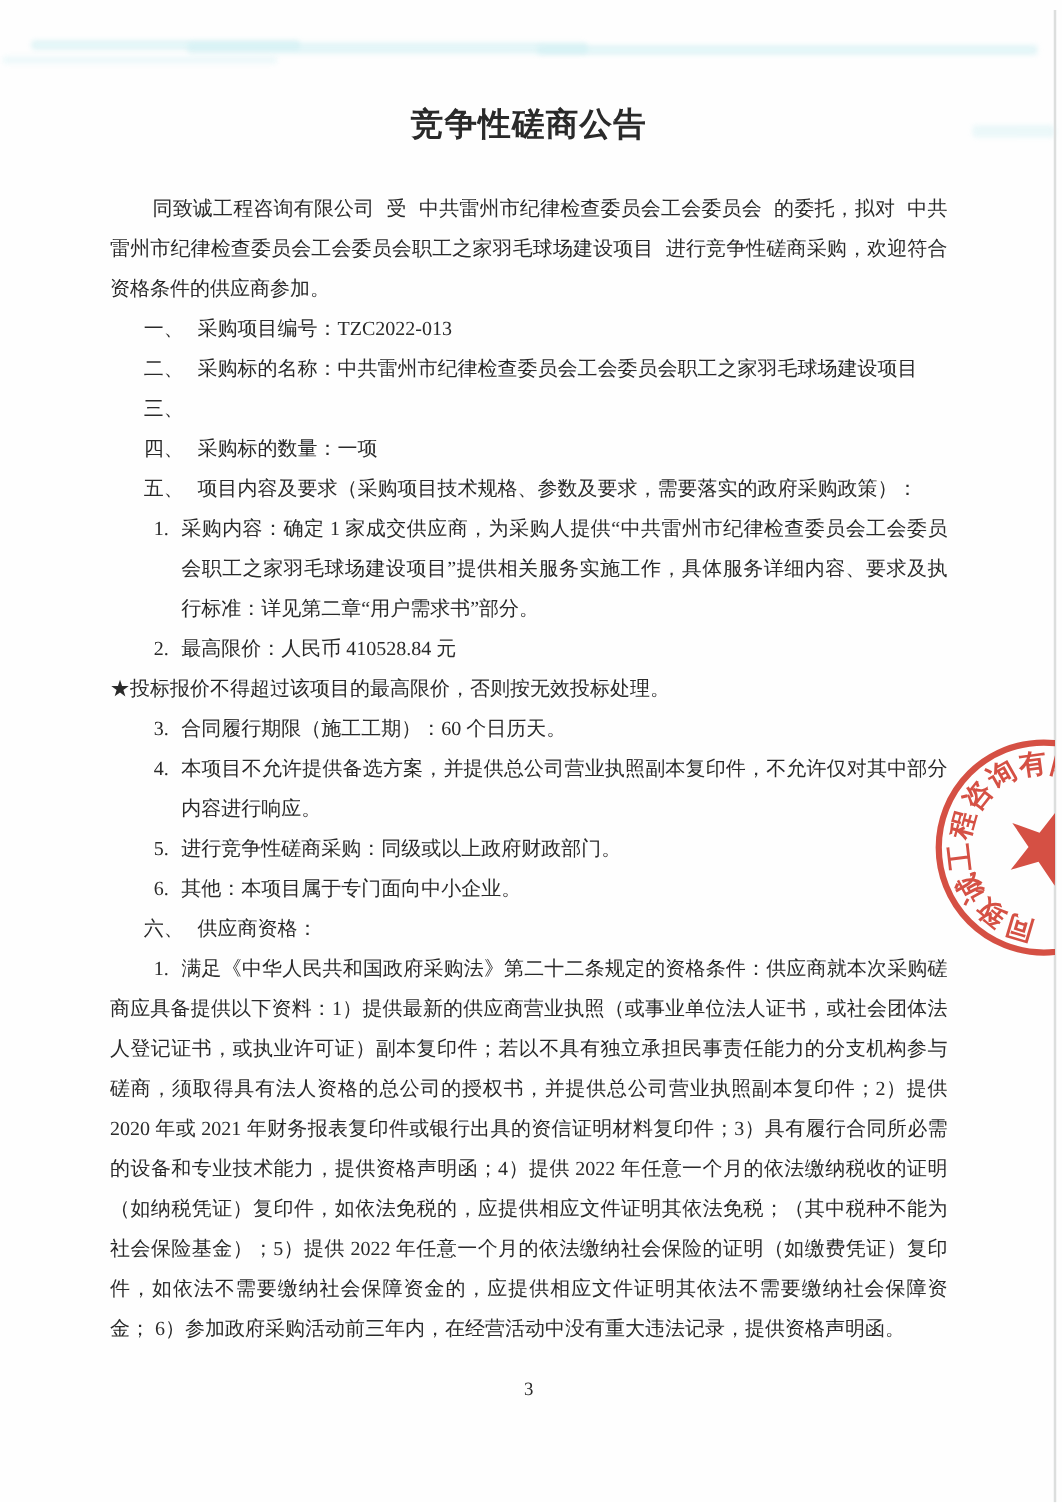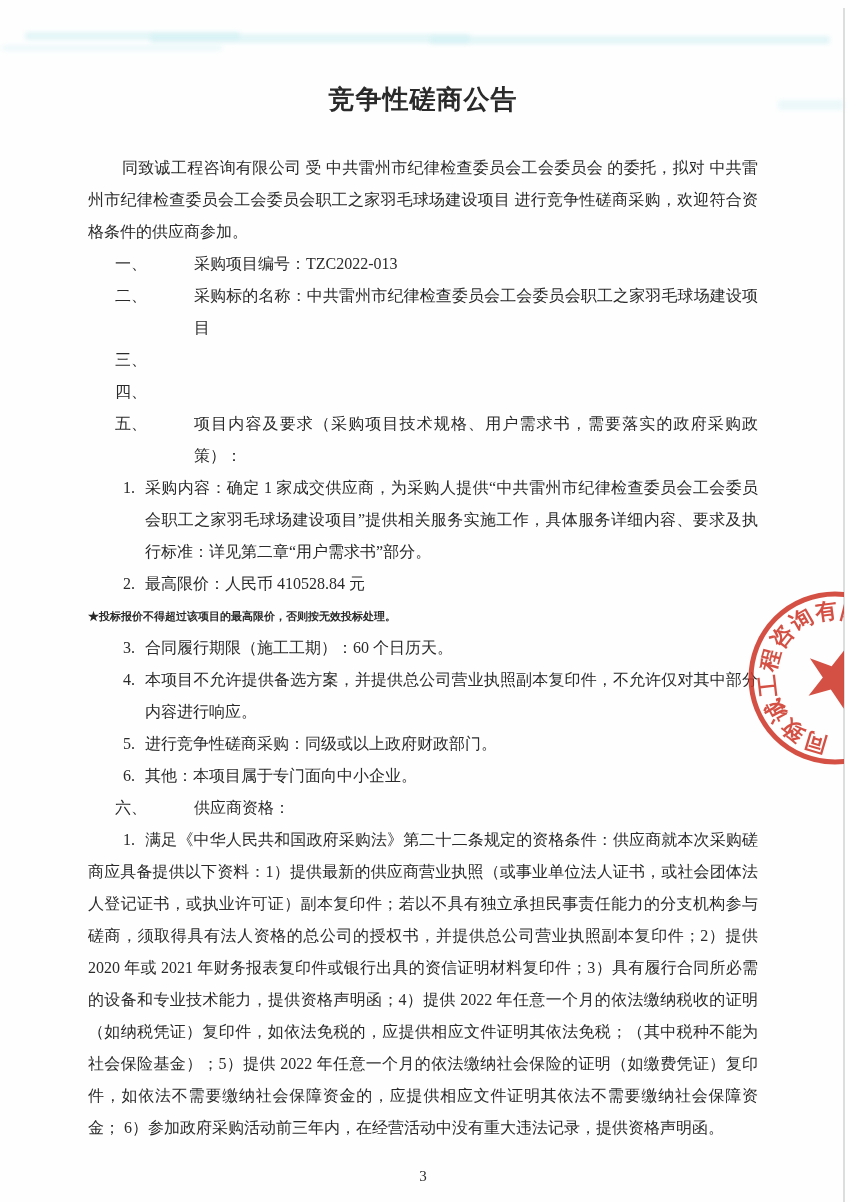--- a/index.html
+++ b/index.html
@@ -16,25 +16,25 @@
     position:absolute;left:88px;top:82px;width:670px;
     font-size:16px;line-height:32px;text-align:justify;
   }
   .title{
     text-align:right;font-size:26px;font-weight:bold;line-height:36px;
     margin-bottom:34px;letter-spacing:1px;text-align-last:center;
   }
   .intro{text-indent:34px;}
   .item{display:flex;padding-left:27px;}
   .item .n{flex:none;margin-right:11px;white-space:nowrap;}
-  .item .t{flex:1;text-align:justify;margin-left:36px;}
+  .item .t{flex:1;text-align:justify;}
   .sub{display:flex;padding-left:35px;}
   .sub .n{flex:none;width:22px;}
   .sub .t{flex:1;text-align:justify;}
-  .warning{font-weight:bold;font-size:11px;}
+  .warning{font-weight:normal;font-size:16px;}
   .sub-flat{padding-left:0;text-indent:35px;}
   .sub-flat .n{margin-right:10px;}
   .pagenum{text-align:center;margin-top:16px;font-size:15px;text-align-last:center;}
   .stamp-clip{position:absolute;left:0;top:0;width:844px;height:1202px;overflow:hidden;pointer-events:none;}
   .stamp-svg{position:absolute;left:0;top:0;}
 </style>
 </head>
 <body>
 
 <div class="screen">
@@ -43,39 +43,40 @@
   <div class="smudge" style="left:150px;top:34px;width:320px;height:9px;"></div>
   <div class="smudge" style="left:430px;top:36px;width:400px;height:8px;"></div>
   <div class="smudge" style="left:2px;top:45px;width:220px;height:6px;opacity:.6;"></div>
   <div class="smudge" style="left:778px;top:100px;width:66px;height:10px;opacity:.7;"></div>
 
   <div class="edge-line"></div>
 
   <div class="content">
     <div class="title">竞争性磋商公告</div>
 
-    <p class="intro" style="margin:0;">同致诚工程咨询有限公司 受 中共雷州市纪律检查委员会工会委员会 的委托，拟对 中共雷州市纪律检查委员会工会委员会职工之家羽毛球场建设项目 进行竞争性磋商采购，欢迎符合资格条件的供应商参加。</p>
+    <p class="intro" style="margin:0;font-family:Liberation Mono, monospace;">同致诚工程咨询有限公司 受 中共雷州市纪律检查委员会工会委员会 的委托，拟对 中共雷州市纪律检查委员会工会委员会职工之家羽毛球场建设项目 进行竞争性磋商采购，欢迎符合资格条件的供应商参加。</p>
 
     <div class="item">
       <span class="n">一、</span>
       <span class="t">采购项目编号：TZC2022-013</span>
     </div>
     <div class="item">
       <span class="n">二、</span>
       <span class="t">采购标的名称：中共雷州市纪律检查委员会工会委员会职工之家羽毛球场建设项目</span>
     </div>
     <div class="item">
       <span class="n">三、</span>
     </div>
     <div class="item">
       <span class="n">四、</span>
+      <span class="t">采购标的数量：一项</span>
     </div>
     <div class="item">
       <span class="n">五、</span>
-      <span class="t">项目内容及要求（采购项目技术规格、用户需求书，需要落实的政府采购政策）：</span>
+      <span class="t">项目内容及要求（采购项目技术规格、参数及要求，需要落实的政府采购政策）：</span>
     </div>
 
     <div class="sub">
       <span class="n">1.</span>
       <span class="t">采购内容：确定 1 家成交供应商，为采购人提供“中共雷州市纪律检查委员会工会委员会职工之家羽毛球场建设项目”提供相关服务实施工作，具体服务详细内容、要求及执行标准：详见第二章“用户需求书”部分。</span>
     </div>
     <div class="sub">
       <span class="n">2.</span>
       <span class="t">最高限价：人民币 410528.84 元</span>
     </div>

